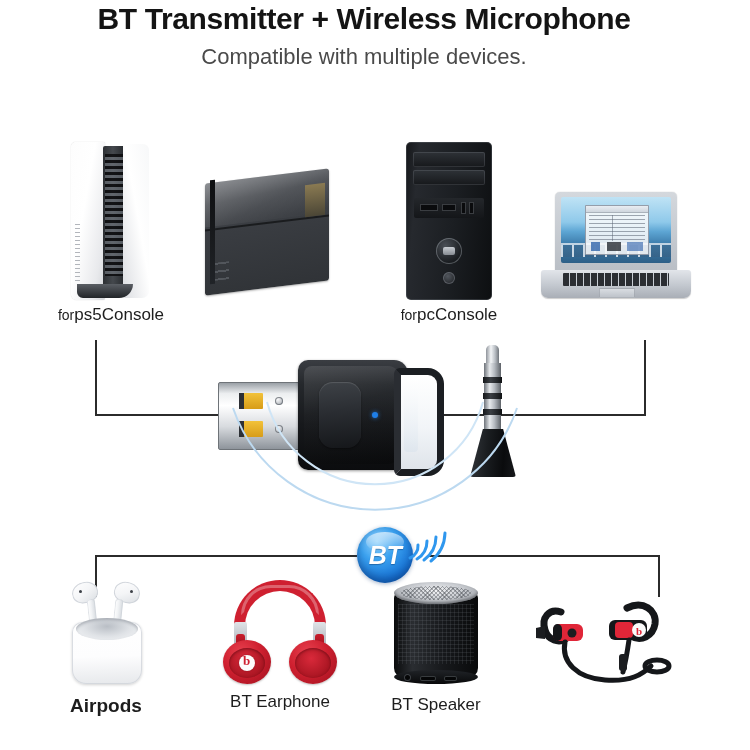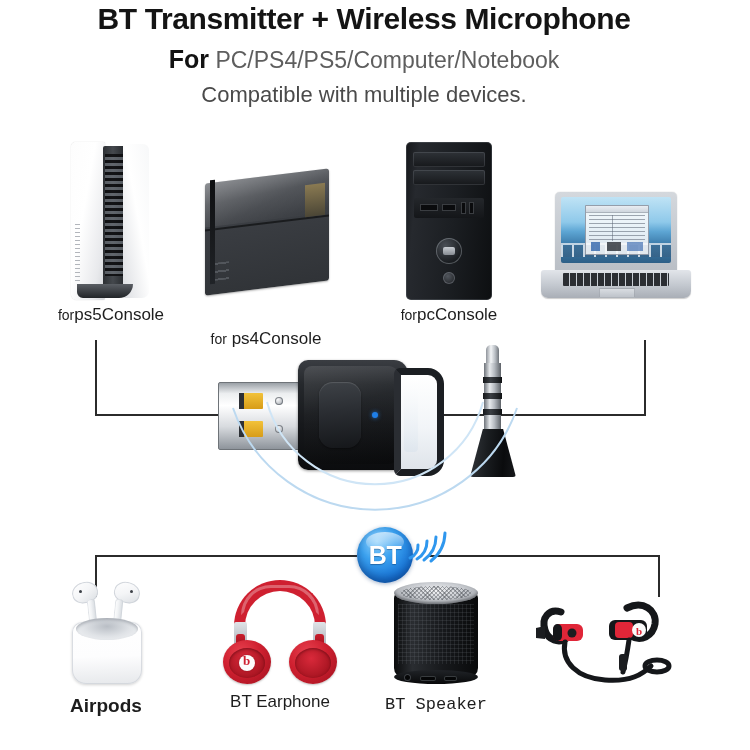--- a/index.html
+++ b/index.html
@@ -413,20 +413,21 @@
   
   .bt-badge {
     position: absolute; left: 357px; top: 527px;
     width: 56px; height: 56px;
     border-radius: 50%;
     background: radial-gradient(circle at 36% 26%, #8fd0fb 0%, #3ba2f0 34%, #1773d6 72%, #0f55a8 100%);
     box-shadow: 0 1px 4px rgba(20,60,120,.4), inset 0 -4px 8px rgba(10,45,95,.45);
     display: flex;
     align-items: center;
     justify-content: center;
+    font-style: italic;
   }
   .bt-badge::before {
     content: "";
     position: absolute; left: 9px; top: 5px;
     width: 38px; height: 20px;
     border-radius: 50%;
     background: linear-gradient(180deg,rgba(255,255,255,.62),rgba(255,255,255,0));
   }
   .bt-text {
     position: relative;
@@ -440,21 +441,21 @@
   .bt-waves { position: absolute; left: 404px; top: 514px; width: 52px; height: 52px; }
 
   
   #ps5       { left: 46px;  top: 142px; width: 130px; }
   #ps4       { left: 190px; top: 168px; width: 152px; }
   #pc        { left: 386px; top: 142px; width: 126px; }
   #notebook  { left: 530px; top: 192px; width: 172px; }
 
   #airpods   { left: 38px;  top: 578px; width: 136px; }
   #earphone  { left: 206px; top: 578px; width: 148px; }
-  #speaker   { left: 370px; top: 578px; width: 132px; font-family: Liberation Mono, monospace; }
+  #speaker   { left: 370px; top: 578px; width: 132px; }
   #sports    { left: 516px; top: 578px; width: 190px; }
 
   .top-label  { margin-top: 6px; }
   .bot-label  { margin-top: 6px; }
 
   
   .ap-wrap { width: 100px; height: 112px; }
   .ap-case {
     position: absolute; left: 16px; top: 44px;
     width: 70px; height: 62px;
@@ -620,24 +621,20 @@
   .sp-port.p2 { left: 58px; width: 13px; }
 
   
   .sh-wrap { width: 160px; height: 112px; }
 </style>
 </head>
 <body>
 
 <div class="header">
   <h1 class="title">BT Transmitter + Wireless Microphone</h1>
-  <p class="subtitle-1">
-    <span class="for-word">For</span>
-    <span>PC/PS4/PS5/Computer/Notebook</span>
-  </p>
   <p class="subtitle-2">Compatible with multiple devices.</p>
 </div>
 
 <div class="bracket-line" style="left:95px; top:414px; width:551px; height:2px;"></div>
 <div class="bracket-line" style="left:95px; top:340px; width:2px; height:76px;"></div>
 <div class="bracket-line" style="left:644px; top:340px; width:2px; height:76px;"></div>
 
 <div class="device" id="ps5">
   <div class="device-art ps5-wrap">
     <div class="ps5-left"></div>
@@ -653,24 +650,20 @@
 </div>
 
 <div class="device" id="ps4">
   <div class="device-art ps4-wrap">
     <div class="ps4-body"></div>
     <div class="ps4-gloss"></div>
     <div class="ps4-split"></div>
     <div class="ps4-stripe"></div>
     <div class="ps4-slot"></div>
     <div class="ps4-btns"></div>
-  </div>
-  <div class="device-label top-label" style="margin-top:32px;">
-    <span class="pfx">for</span>
-    <span>ps4Console</span>
   </div>
 </div>
 
 <div class="device" id="pc">
   <div class="device-art pc-wrap">
     <div class="pc-body"></div>
     <div class="pc-bay b1"></div>
     <div class="pc-bay b2"></div>
     <div class="pc-ports">
       <div class="pc-port-slot pc-usb-a"></div>

